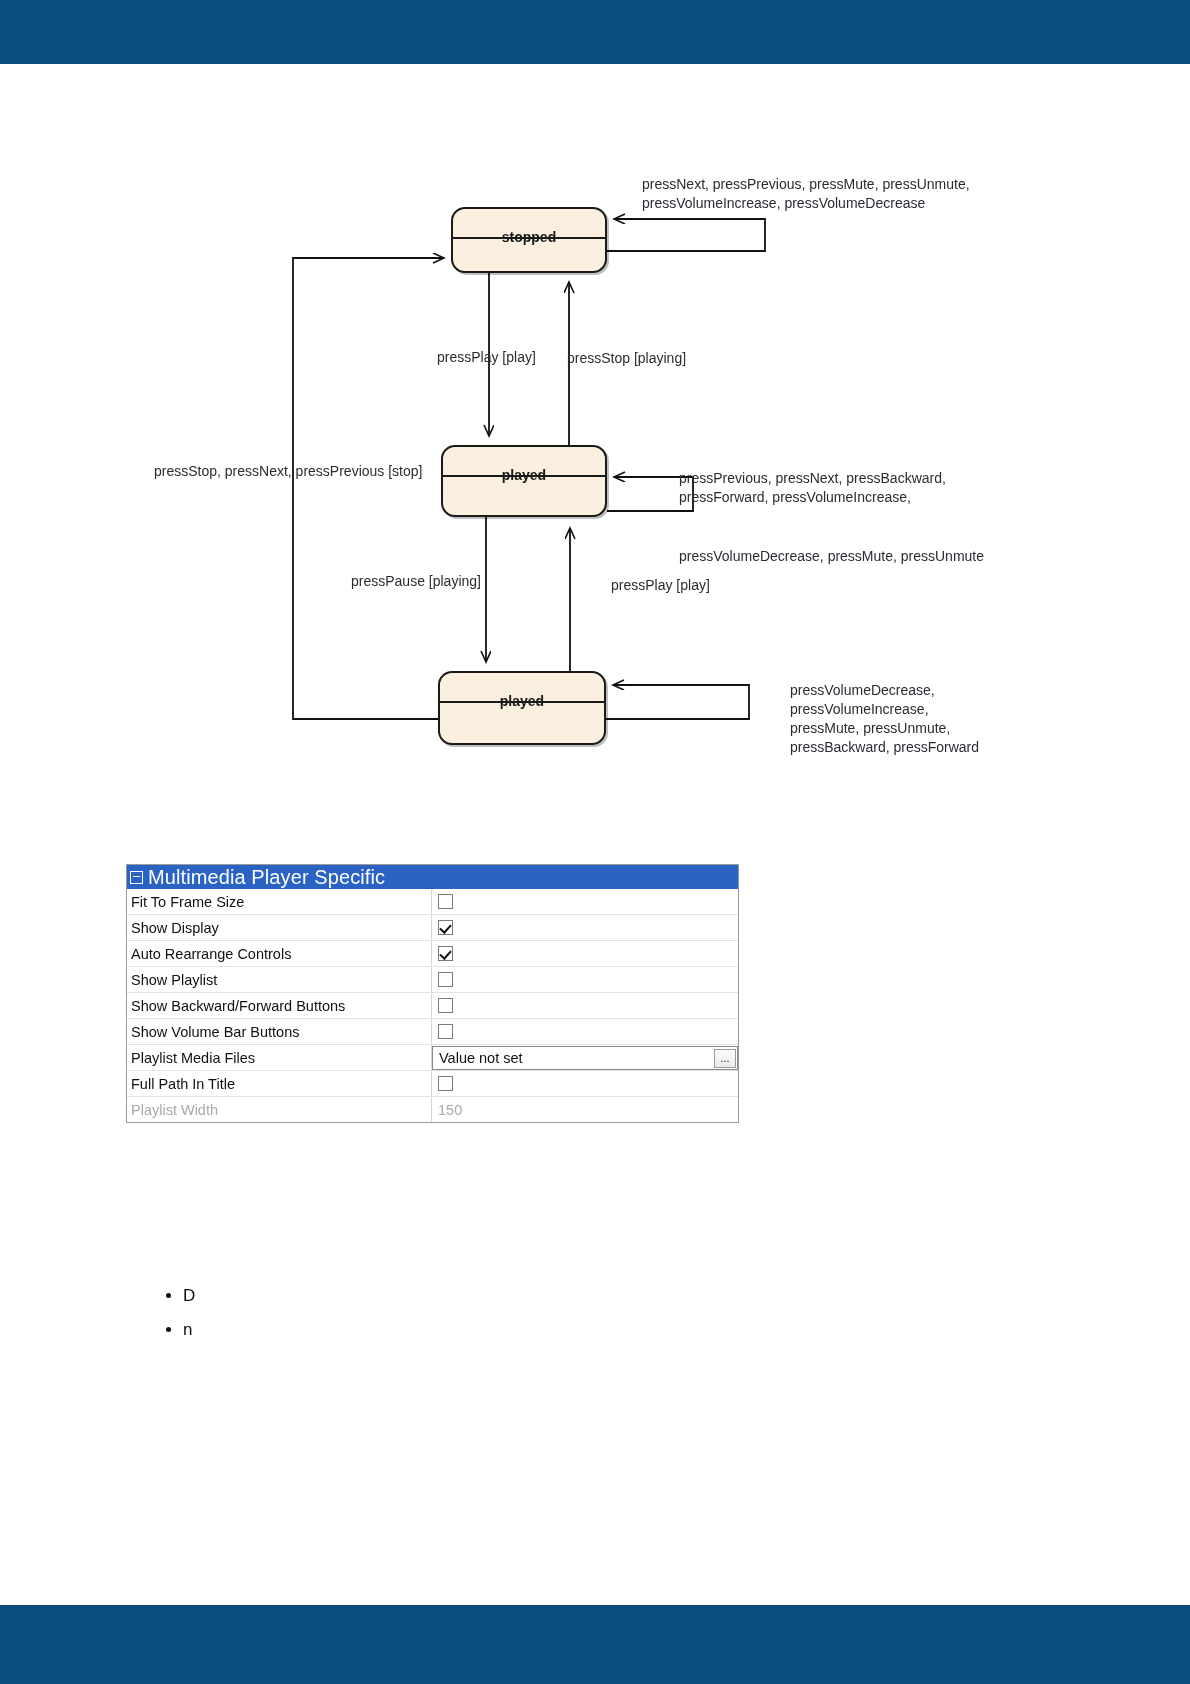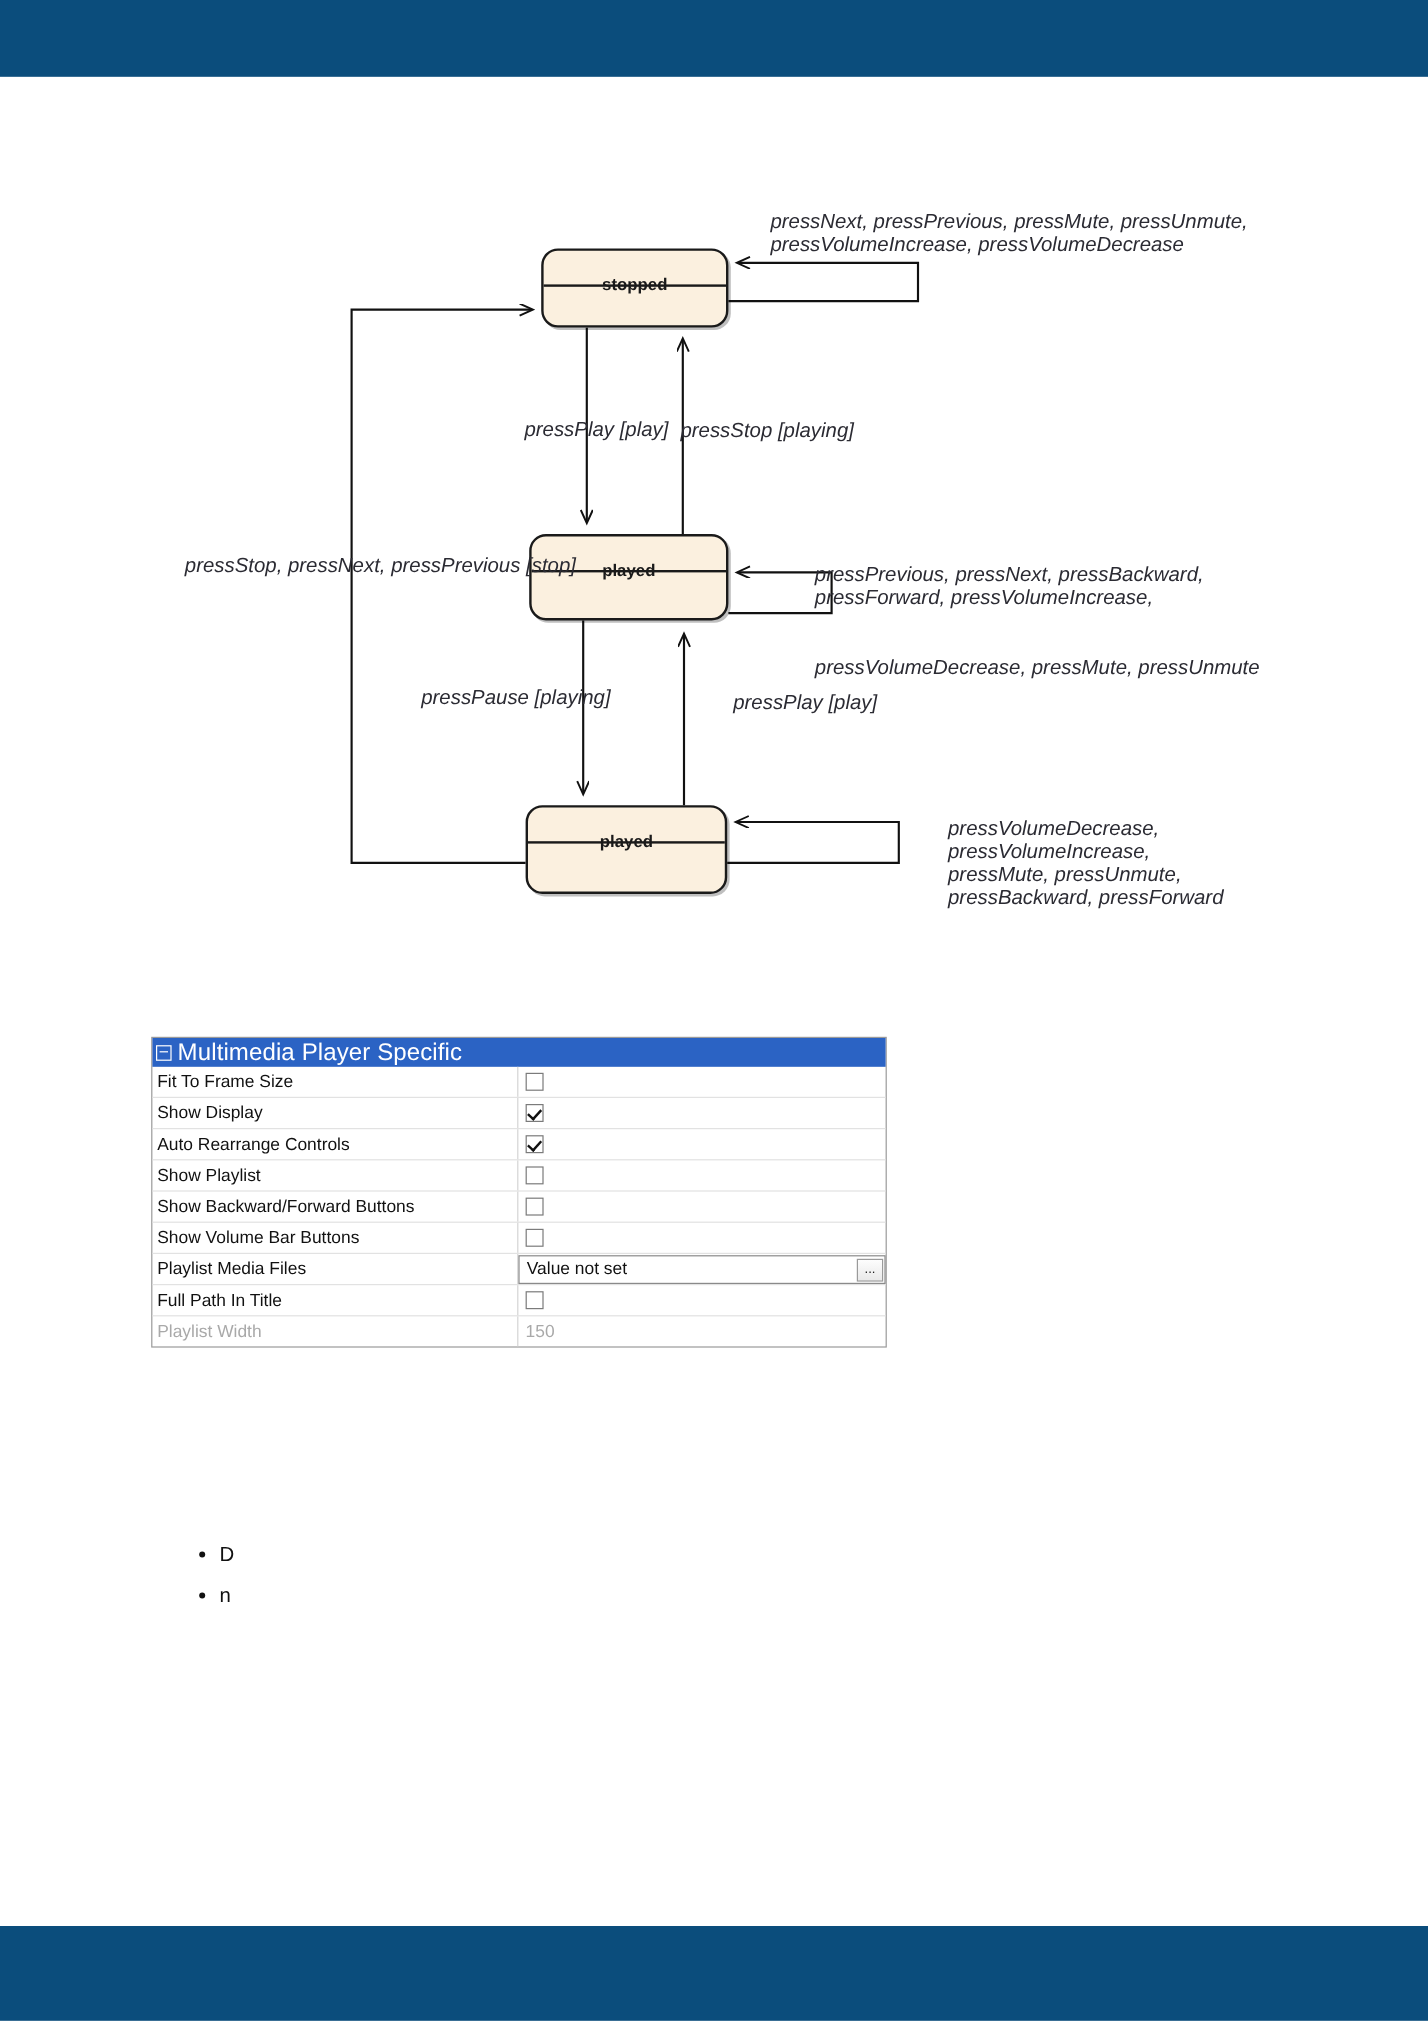--- a/index.html
+++ b/index.html
@@ -33,26 +33,25 @@
     text-align:center;
     font-size:14px;font-weight:bold;color:#1a1a1a;
     font-family:"Liberation Sans",sans-serif;
   }
   #st-stopped{left:318px;top:44px;width:156px;height:66px;}
   #st-played{left:308px;top:282px;width:166px;height:72px;}
   #st-paused{left:305px;top:508px;width:168px;height:74px;}
 
   .tlabel{
     position:absolute;
-    font-size:17px;
+    font-size:14px;
     color:#2b2b33;
     line-height:19px;
     white-space:pre;
     font-family:"Liberation Sans",sans-serif;
-    font-style:italic;
   }
 
   
   .propgrid{
     position:absolute;left:126px;top:864px;width:613px;
     border:1px solid #9a9a9a;
     background:#ffffff;
     font-size:14.5px;
     color:#111;
     box-sizing:border-box;

